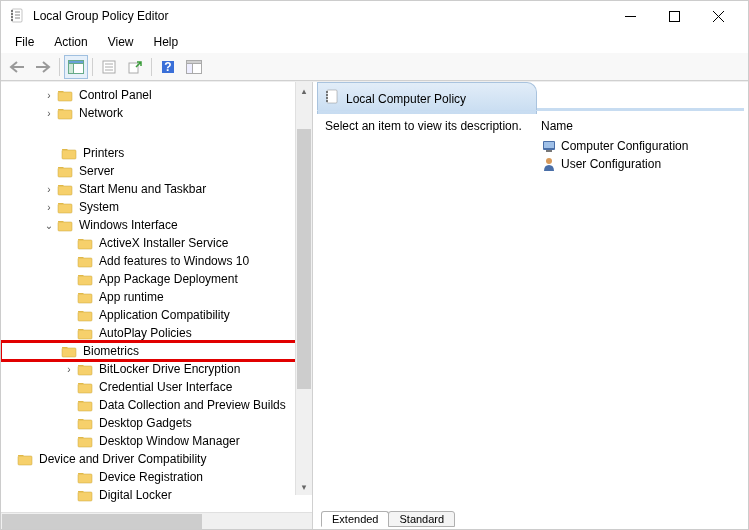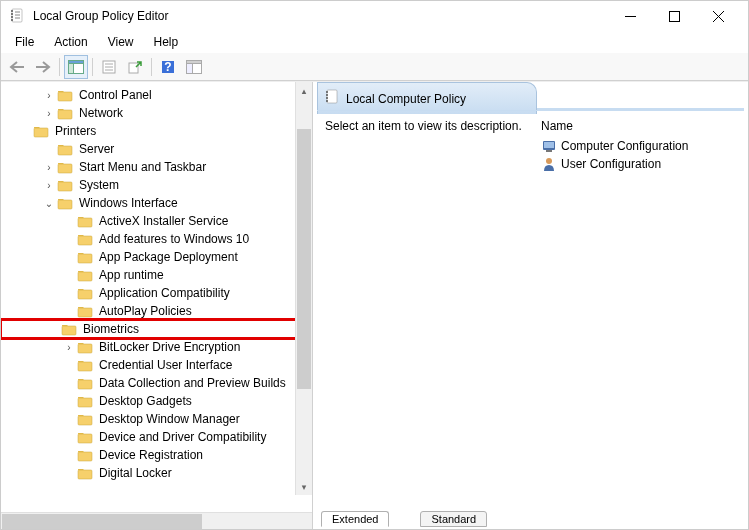--- a/index.html
+++ b/index.html
@@ -42,21 +42,21 @@
 .detail-pane { flex: 1; display: flex; flex-direction: column; background: #fff; position: relative; }
 .detail-header { height: 24px; display: flex; align-items: center; margin: 4px 4px 0 4px; }
 .detail-header .hdr-bar { flex: 0 0 220px; height: 32px; background: linear-gradient(#e2edf8,#c7dcf1); border: 1px solid #a9c3de; border-bottom: none; display: flex; align-items: center; padding-left: 6px; gap: 6px; border-top-right-radius: 10px; }
 .detail-header .hdr-line { flex: 1; height: 2px; background: #c7dcf1; align-self: flex-end; margin-bottom: 0; }
 .detail-body { flex: 1; display: flex; padding: 8px 8px 0 8px; gap: 16px; border-top: 1px solid #c7dcf1; margin: 0 4px; }
 .detail-left { flex: 0 0 200px; }
 .detail-right { flex: 1; }
 .detail-right .col-hdr { font-size: 12px; margin-bottom: 4px; }
 .list-item { height: 18px; display: flex; align-items: center; gap: 4px; }
 .list-item .cfg-icon { width: 16px; height: 16px; }
-.tabs { height: 22px; display: flex; align-items: flex-end; padding-left: 4px; border-top: 1px solid #fff; margin: 0 4px 2px 4px; gap: 32px; }
+.tabs { height: 22px; display: flex; align-items: flex-end; padding-left: 4px; border-top: 1px solid #fff; margin: 0 4px 2px 4px; }
 .tab { border: 1px solid #b0b0b0; border-top-left-radius: 3px; border-top-right-radius: 3px; padding: 1px 10px; background: #f4f4f4; margin-right: -1px; font-size: 11px; }
 .tab.active { background: #fff; border-bottom-color: #fff; }
 
 
 .folder-svg .body { fill: #f6d06b; stroke: #caa63a; stroke-width: 0.5; }
 .folder-svg .tab { fill: #e8bf4f; }
 
 .app-icon-svg .sheet { fill:#fff; stroke:#888; stroke-width:0.5; }
 .app-icon-svg .spiral { fill:#555; }
 
@@ -167,21 +167,21 @@
             <span class="label">Control Panel</span>
           </div>
           <div class="tree-row" style="padding-left: 40px;">
             <span class="expander" style="transform: none;">›</span>
             <span class="folder-icon"><svg class="folder-svg" viewBox="0 0 16 14">
                 <path class="tab" d="M1 3 h5 l1 1 h-6 z"></path>
                 <rect class="body" x="1" y="4" width="14" height="9" rx="1"></rect>
               </svg></span>
             <span class="label">Network</span>
           </div>
-          <div class="tree-row" style="padding-left: 16px;">
+          <div class="tree-row" style="padding-left: 44px; margin-top: 22px;">
             <span class="expander"></span>
             <span class="folder-icon"><svg class="folder-svg" viewBox="0 0 16 14">
                 <path class="tab" d="M1 3 h5 l1 1 h-6 z"></path>
                 <rect class="body" x="1" y="4" width="14" height="9" rx="1"></rect>
               </svg></span>
             <span class="label">Printers</span>
           </div>
           <div class="tree-row" style="padding-left: 40px;">
             <span class="expander"></span>
             <span class="folder-icon"><svg class="folder-svg" viewBox="0 0 16 14">
@@ -303,21 +303,21 @@
             <span class="label">Desktop Gadgets</span>
           </div>
           <div class="tree-row" style="padding-left: 60px;">
             <span class="expander"></span>
             <span class="folder-icon"><svg class="folder-svg" viewBox="0 0 16 14">
                 <path class="tab" d="M1 3 h5 l1 1 h-6 z"></path>
                 <rect class="body" x="1" y="4" width="14" height="9" rx="1"></rect>
               </svg></span>
             <span class="label">Desktop Window Manager</span>
           </div>
-          <div class="tree-row" style="padding-left: 60px;">
+          <div class="tree-row" style="">
             <span class="expander"></span>
             <span class="folder-icon"><svg class="folder-svg" viewBox="0 0 16 14">
                 <path class="tab" d="M1 3 h5 l1 1 h-6 z"></path>
                 <rect class="body" x="1" y="4" width="14" height="9" rx="1"></rect>
               </svg></span>
             <span class="label">Device and Driver Compatibility</span>
           </div>
           <div class="tree-row" style="padding-left: 60px;">
             <span class="expander"></span>
             <span class="folder-icon"><svg class="folder-svg" viewBox="0 0 16 14">

